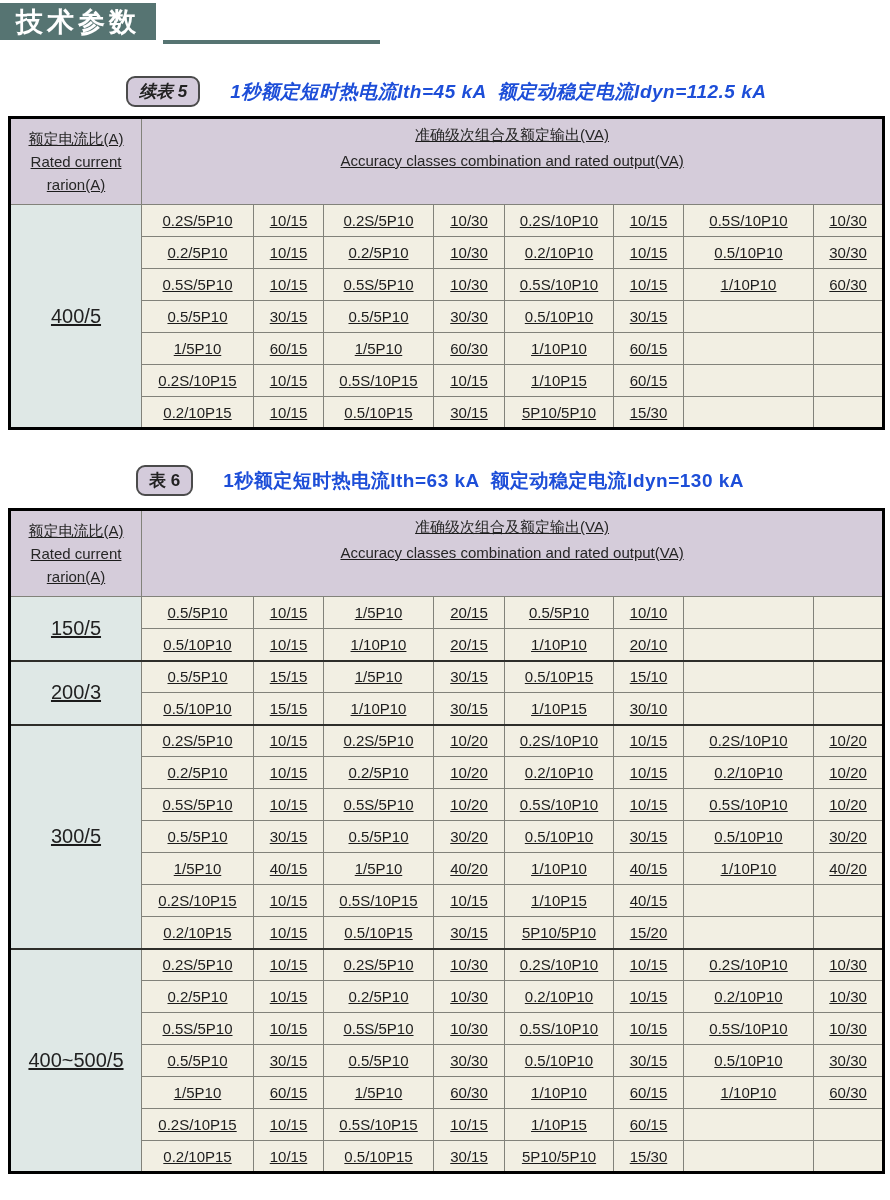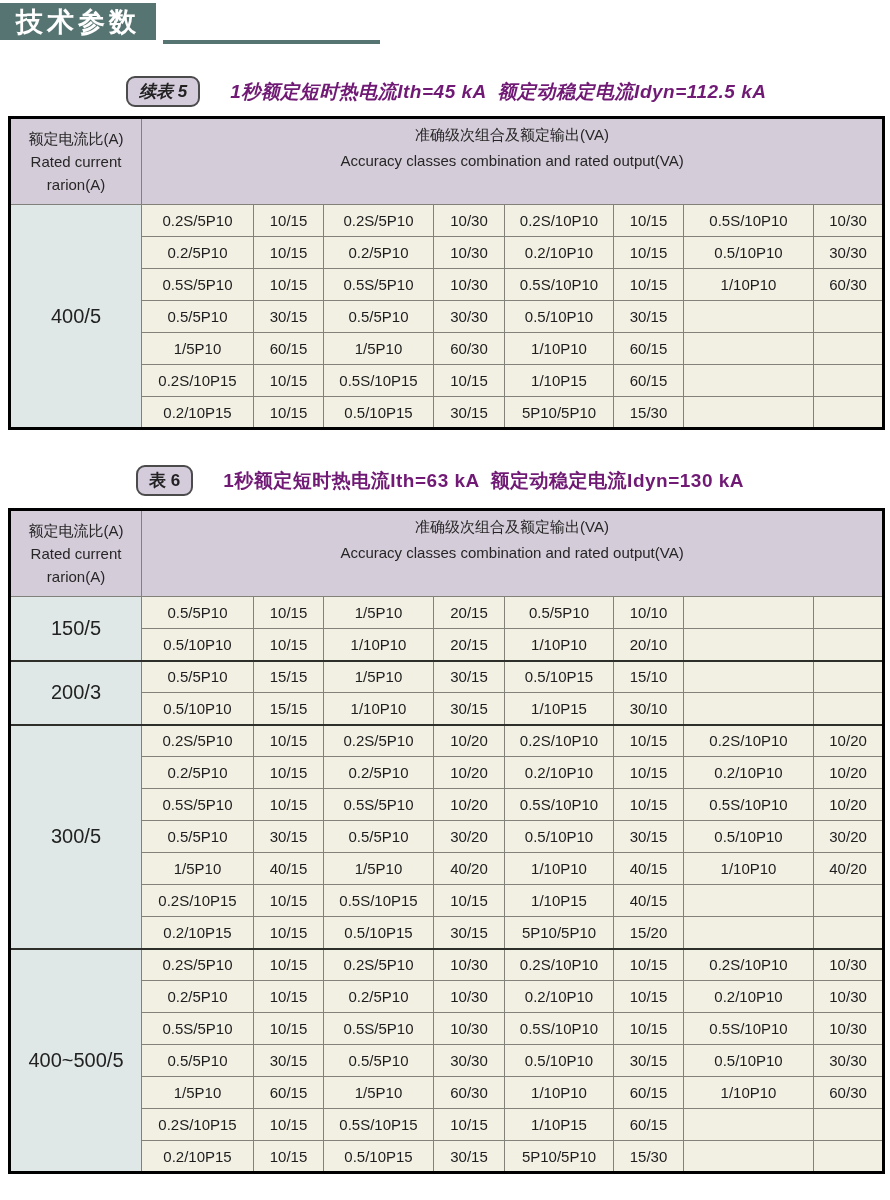--- a/index.html
+++ b/index.html
@@ -40,28 +40,29 @@
   }
   .caption-1{margin:29px 0 9px 126px;font-style:italic;}
   .caption-2{margin:35px 0 12px 136px;}
   .badge{
     border:2px solid #4b4b4b;border-radius:9px;
     background:var(--badge-bg);
     padding:2px 11px;font-size:17px;font-weight:bold;color:#222;
     white-space:pre;
   }
   .caption-title{
-    margin-left:30px;font-size:19px;font-weight:bold;color:#701a75;
+    margin-left:30px;font-size:19px;font-weight:bold;color:#1d4ed8;
     white-space:pre;letter-spacing:0.5px;
   }
   
   table.spec{
     width:874px;margin:0 8px;
     border-collapse:collapse;table-layout:fixed;
     border:3px solid #000;
+    text-decoration:underline;
   }
   table.spec th,table.spec td{
     border:1px solid var(--grid);
     text-align:center;vertical-align:middle;
     padding:0;overflow:hidden;
   }
   table.spec thead th{
     background:var(--header-bg);
     font-weight:normal;color:#262626;
     height:87px;font-size:15px;line-height:1.55;

